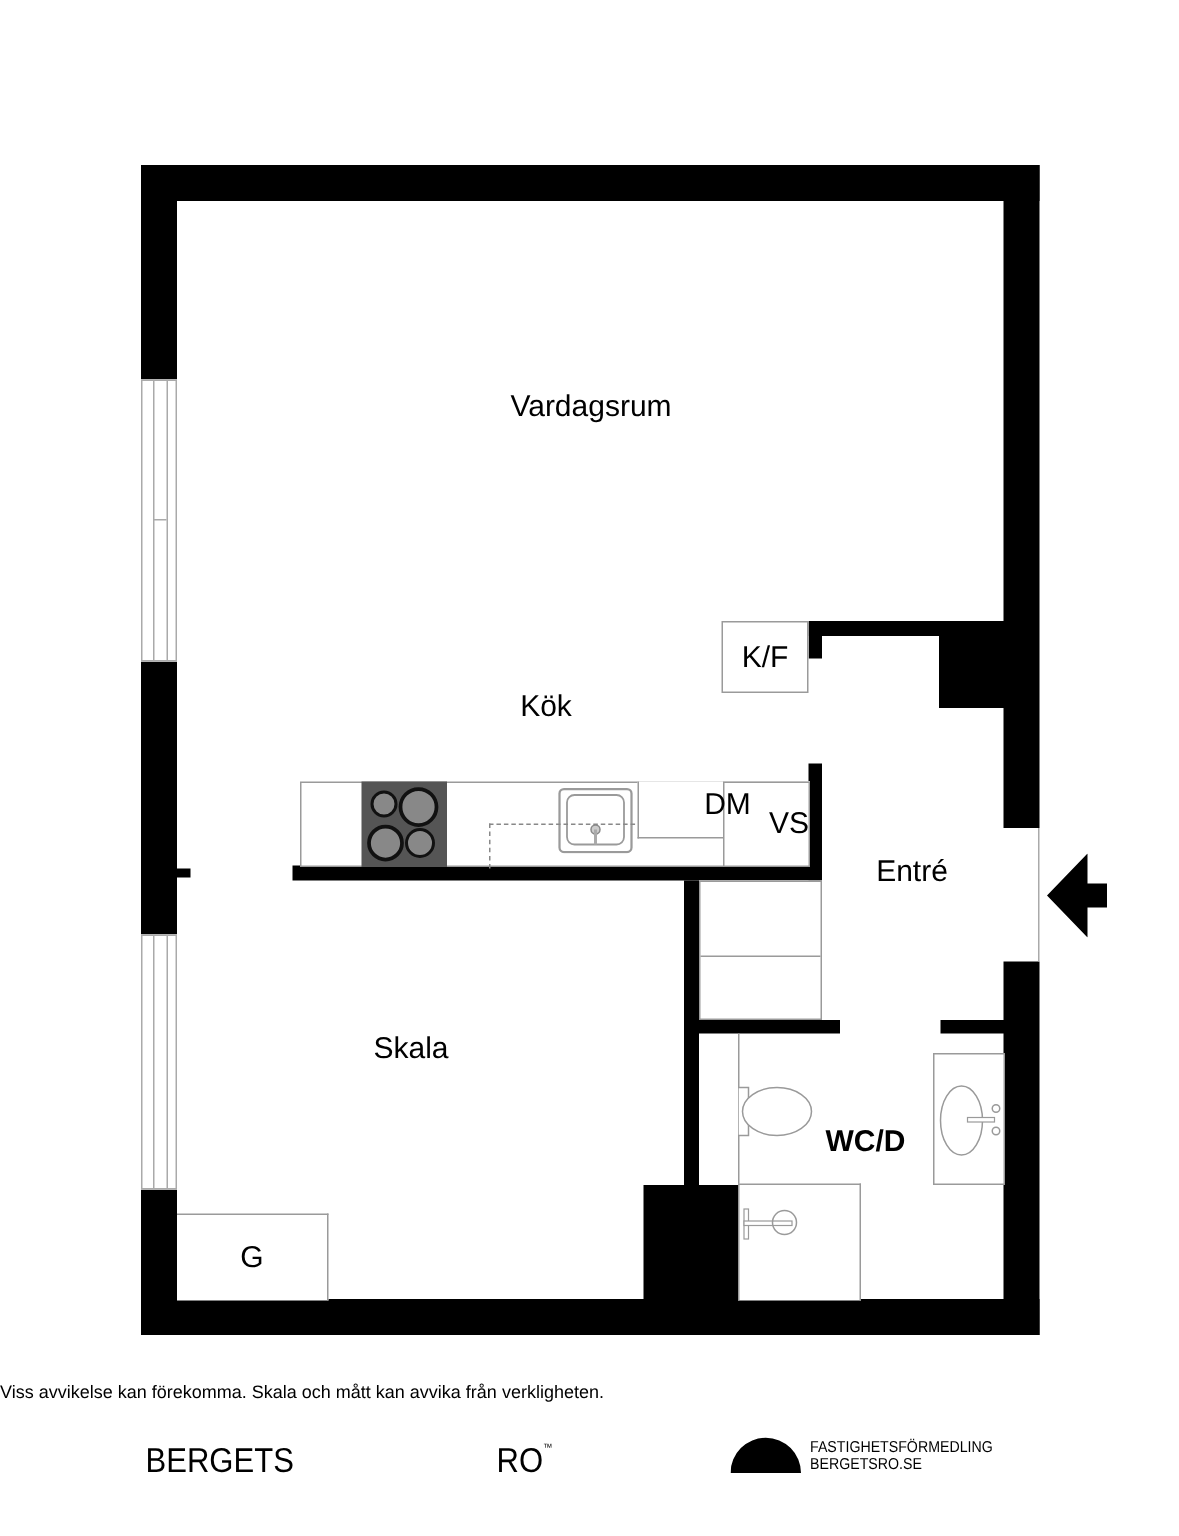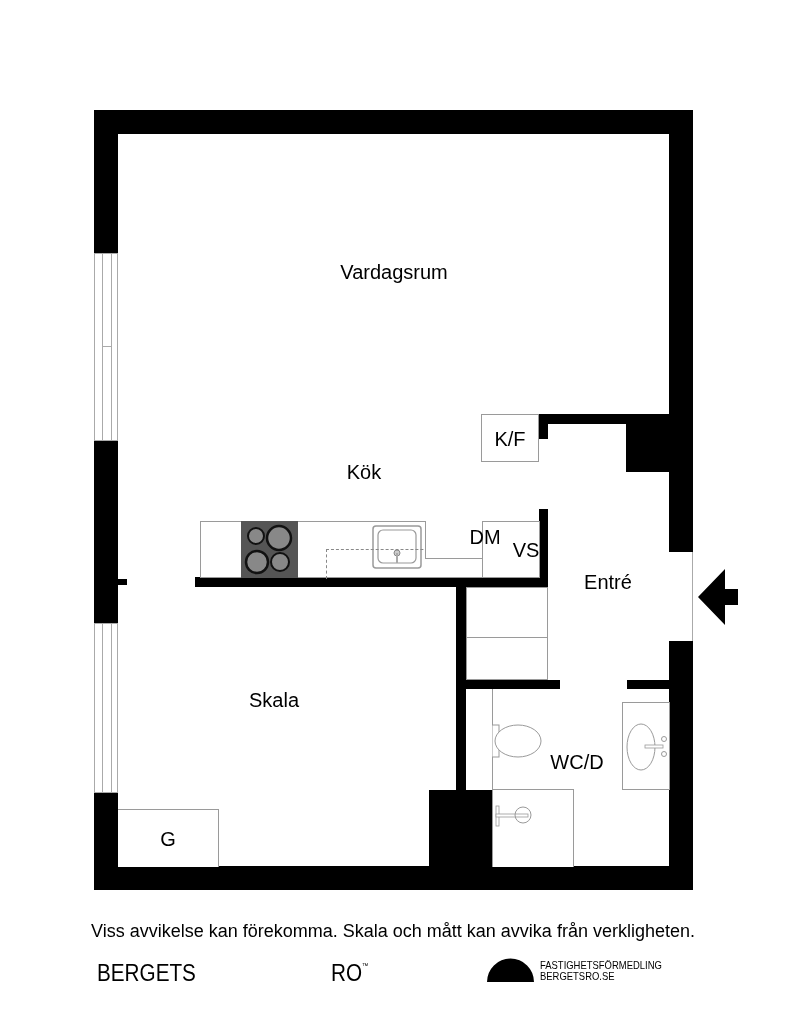--- a/index.html
+++ b/index.html
@@ -2,21 +2,21 @@
 <html><head>
 <meta charset="utf-8">
 <style>
   html,body{margin:0;padding:0;background:#fff;}
   body{width:786px;height:1024px;position:relative;overflow:hidden;font-family:"Liberation Sans",sans-serif;color:#000;}
   .abs{position:absolute;}
   .wall{position:absolute;background:#000;}
   .thin{position:absolute;border:1px solid #9a9a9a;background:#fff;box-sizing:border-box;}
   .label{position:absolute;font-size:20px;white-space:nowrap;transform:translate(-50%,-50%);}
   .win{position:absolute;background:#fff;box-sizing:border-box;border:1px solid #aaa;}
-  .footer-note{position:absolute;left:0;width:786px;top:921px;text-align:center;font-size:18px;}
+  .footer-note{position:absolute;left:0;width:786px;top:921px;text-align:left;font-size:12px;}
   .brand{position:absolute;font-size:23px;letter-spacing:0px;transform:scaleX(0.9);transform-origin:left top;}
   .small-brand{position:absolute;font-size:10.5px;line-height:11px;transform:scaleX(0.9);transform-origin:left top;}
 </style>
 </head>
 <body>
 
 <div class="abs" style="left:0;top:16px;width:754px;height:900px;">
 
   <div class="wall" style="left:94px;top:94px;width:599px;height:24px;"></div>
   <div class="wall" style="left:94px;top:850px;width:599px;height:24px;"></div>
@@ -104,21 +104,21 @@
       <rect x="3" y="4" width="3" height="20" fill="#fff" stroke="#9a9a9a" stroke-width="0.8"></rect>
       <rect x="3" y="12" width="32" height="3" fill="#fff" stroke="#9a9a9a" stroke-width="0.8"></rect>
       <circle cx="30" cy="13" r="8" fill="none" stroke="#9a9a9a"></circle>
     </svg>
   </div>
 
   <div class="label" style="left:394px;top:256px;">Vardagsrum</div>
   <div class="label" style="left:364px;top:456px;">Kök</div>
   <div class="label" style="left:274px;top:684px;">Skala</div>
   <div class="label" style="left:608px;top:566px;">Entré</div>
-  <div class="label" style="left:577px;top:746px;">WC/D</div>
+  <div class="label" style="left:577px;top:746px;font-weight:bold;">WC/D</div>
 
   <div class="label" style="left:510px;top:423px;">K/F</div>
   <div class="label" style="left:453px;top:521px;margin-left:32px;">DM</div>
   <div class="label" style="left:510px;top:534px;margin-left:16px;">VS</div>
   <div class="label" style="left:168px;top:823px;">G</div>
 </div>
 
 <div class="footer-note">Viss avvikelse kan förekomma. Skala och mått kan avvika från verkligheten.</div>
 
 <div class="brand" style="left:97px;top:960px;">BERGETS</div>

